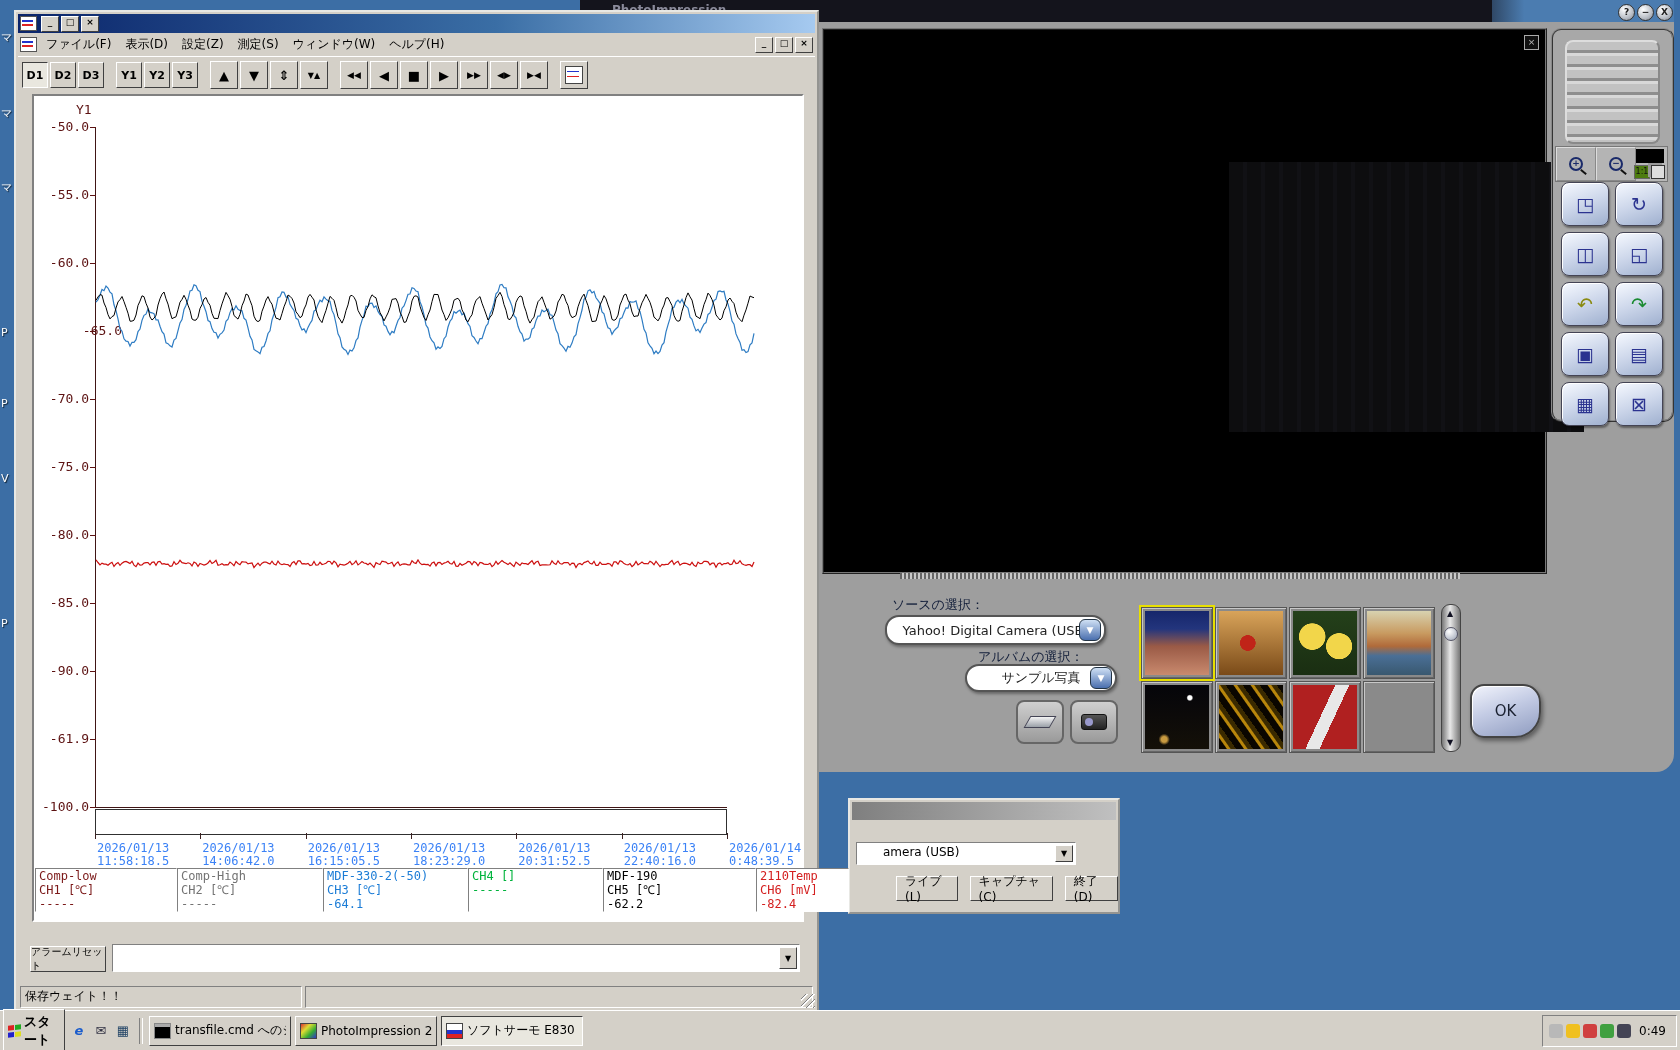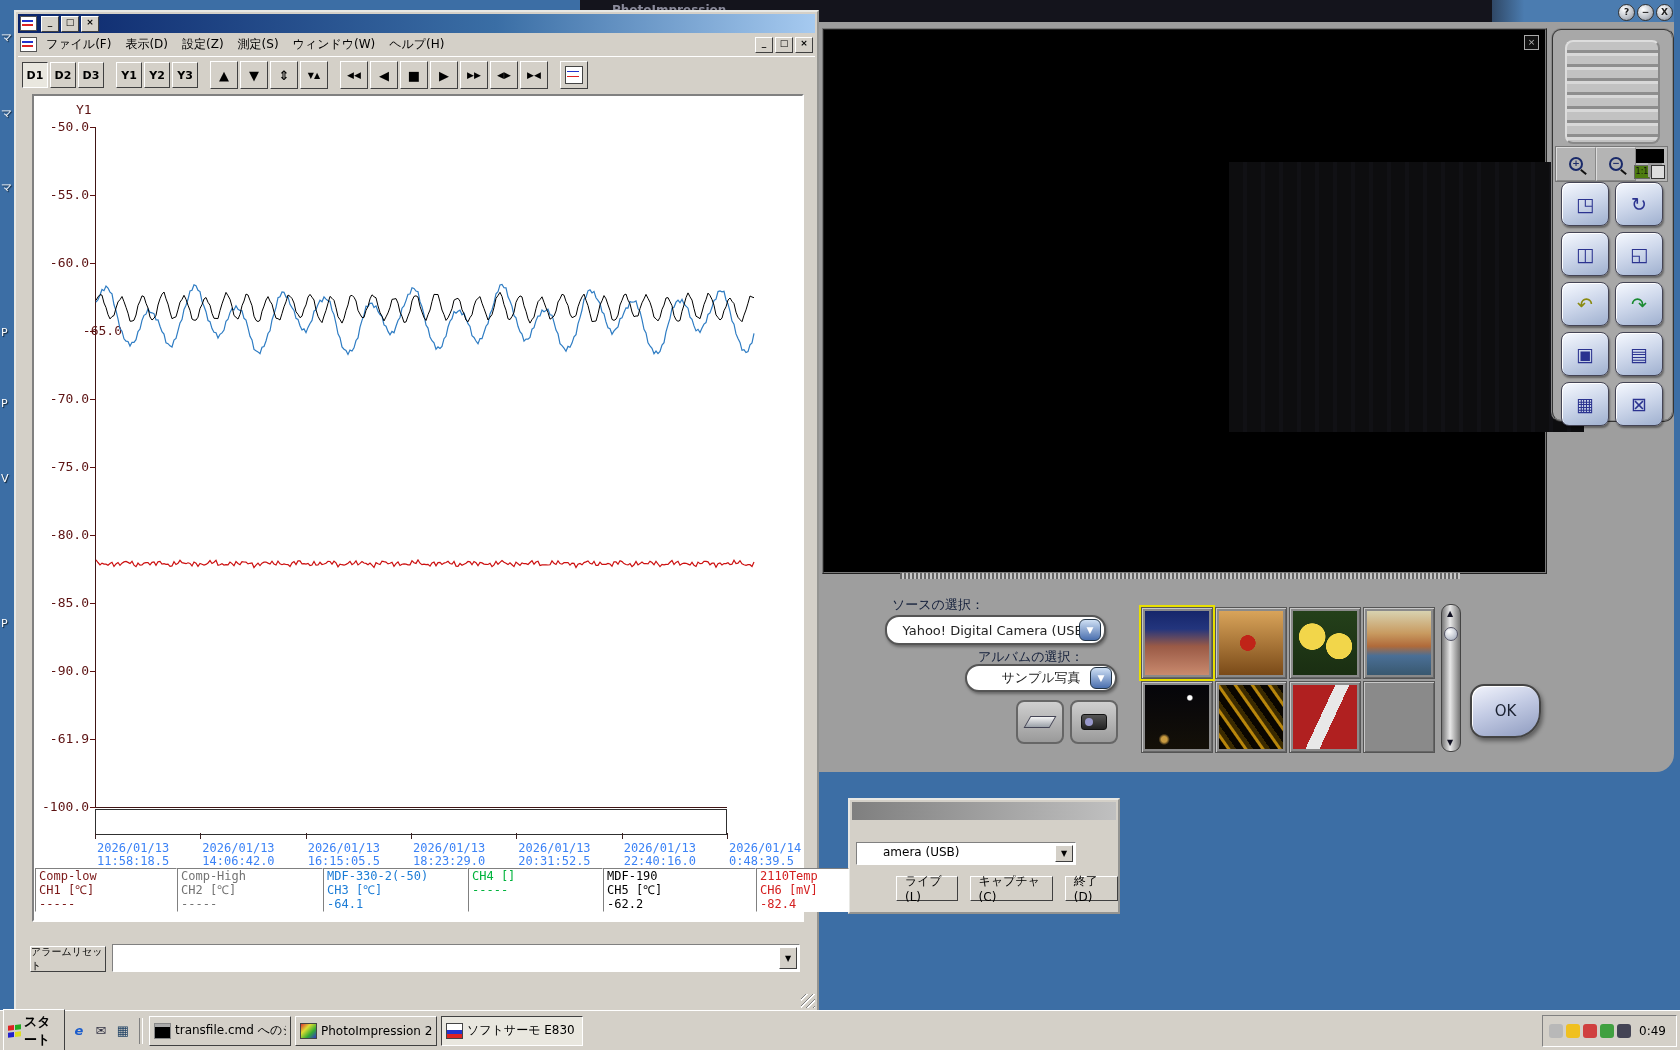--- a/index.html
+++ b/index.html
@@ -425,20 +425,24 @@
             <div>CH6 [mV]</div>
             <div>-82.4</div>
           </div>
         </div>
     </div>
 
     <div id="alarmbtn" class="abs raised">アラームリセット</div>
     <div id="alarmcombo" class="abs sunkenw">
       <span class="dd raised" style="background:#D4D0C8;">▼</span>
     </div>
+    <div id="statusbar" class="abs">
+      <div class="statcell" style="width:272px;">保存ウェイト！！</div>
+      <div class="statcell" style="flex:1;"></div>
+    </div>
     <div class="grip"></div>
   </div>
 
   <div id="taskbar" class="abs">
     <div id="startbtn">
       <span class="flag">
         <i style="background:#d22;"></i>
           <i style="background:#2a2;"></i>
           <i style="background:#22c;"></i>
           <i style="background:#dd2;"></i>

